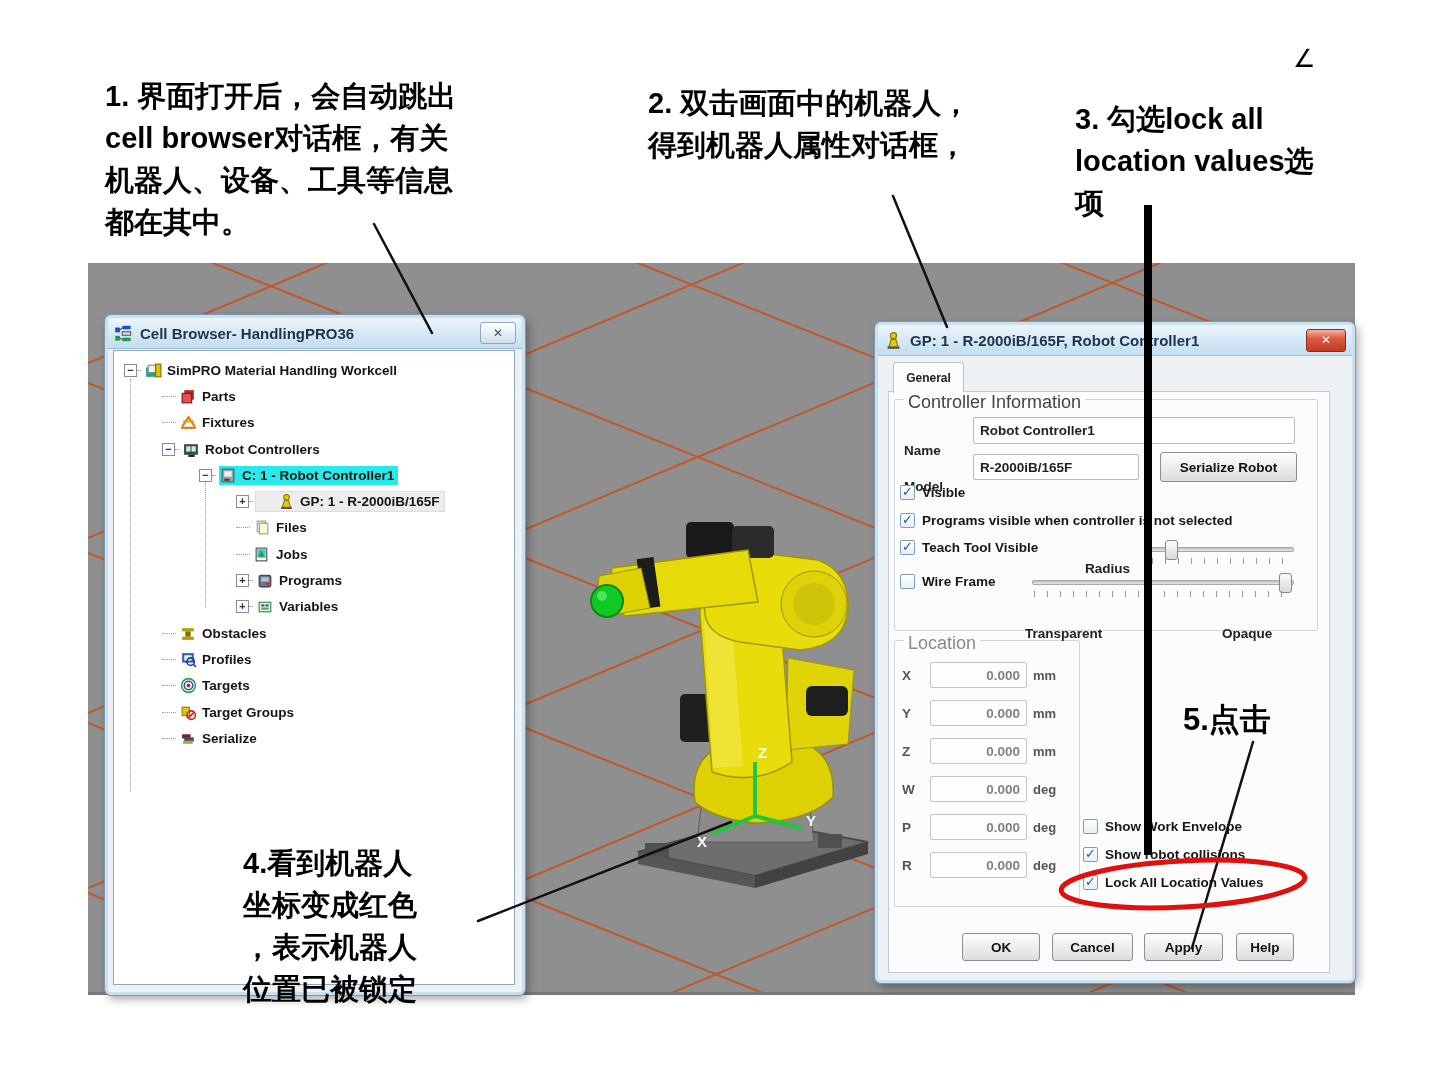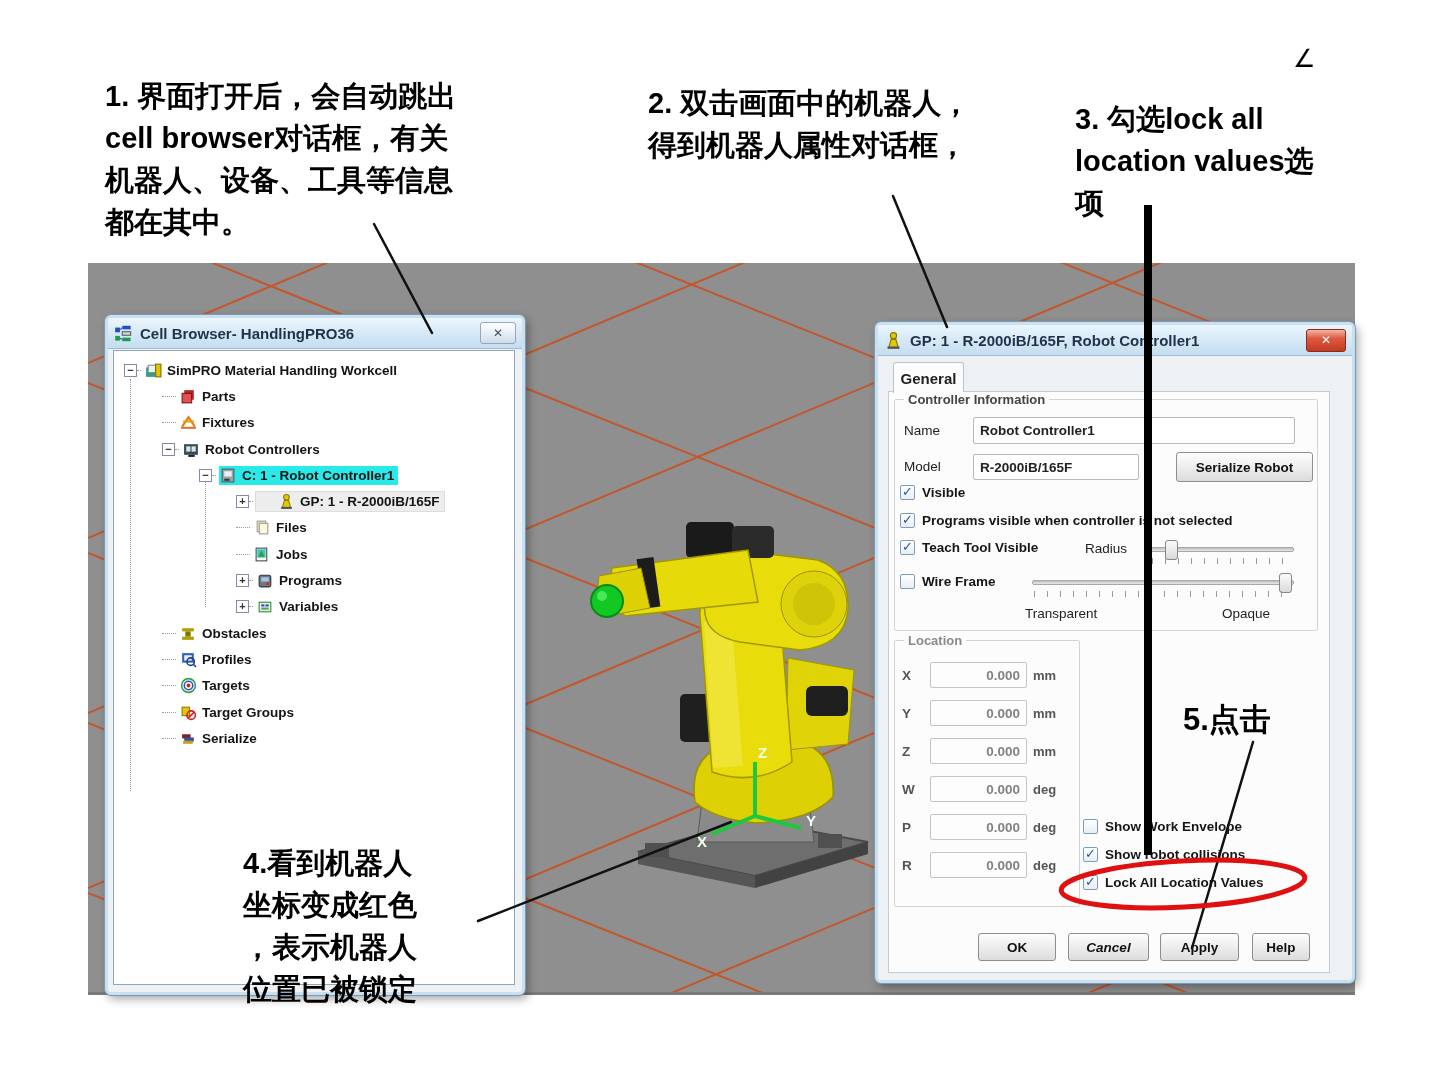--- a/index.html
+++ b/index.html
@@ -31,29 +31,29 @@
   .exp{width:13px;height:13px;flex:none;border:1px solid #88a;background:#fff;color:#333;font-size:11px;line-height:11px;text-align:center;font-weight:700;box-sizing:border-box;}
   .conn{width:14px;flex:none;border-top:1px dotted #9a9a9a;height:0;margin-right:3px;}
   .conn.short{width:4px;}
   .hl{display:flex;align-items:center;gap:5px;padding:1px 4px 1px 1px;}
   .hl.sel{background:#2ae9e9;}
   .hl.subtle{background:#ededed;box-shadow:0 0 0 1px #ddd;padding-left:22px;}
   .ticon{width:17px;height:17px;flex:none;}
   .ticon svg{width:100%;height:100%;}
 
   
-  .dlg-label{position:absolute;font-size:13.5px;font-weight:400;color:#222;}
-  .tab{position:absolute;left:15px;top:37px;width:69px;height:30px;background:#fcfcfc;border:1px solid #b6c2ce;border-bottom:none;border-radius:3px 3px 0 0;display:flex;align-items:center;justify-content:center;font-size:15px;font-weight:700;color:#222;z-index:3;}
+  .dlg-label{position:absolute;font-size:13.5px;font-weight:700;color:#222;margin-top:20px;}
+  .tab{position:absolute;left:15px;top:37px;width:69px;height:30px;background:#fcfcfc;border:1px solid #b6c2ce;border-bottom:none;border-radius:3px 3px 0 0;display:flex;align-items:center;justify-content:center;font-size:12px;font-weight:700;color:#222;z-index:3;}
   .pane{position:absolute;left:10px;top:66px;width:440px;height:580px;background:#fcfcfc;border:1px solid #c2ccd6;z-index:2;}
   .group{position:absolute;border:1px solid #d4d4d4;border-radius:2px;}
-  .grouplabel{position:absolute;font-size:13px;font-weight:700;color:#444;background:#fcfcfc;padding:0 4px;z-index:3;}
+  .grouplabel{position:absolute;font-size:18px;font-weight:400;color:#444;background:#fcfcfc;padding:0 4px;z-index:3;}
   .field{position:absolute;background:#fff;border:1px solid #b9b9b9;border-radius:2px;font-size:13.5px;font-weight:600;color:#222;padding:0 6px;box-sizing:border-box;display:flex;align-items:center;}
   input.field{outline:none;}
   .numfield{justify-content:flex-end;color:#828282;background:#fdfdfd;border:1px solid #c4c4c4;}
-  .dbtn{position:absolute;height:28px;border:1px solid #8e8e8e;border-radius:3px;background:linear-gradient(#fdfdfd,#efefef 45%,#dcdcdc);font-family:inherit;font-size:13.5px;font-weight:600;color:#111;display:flex;align-items:center;justify-content:center;margin-left:16px;}
+  .dbtn{position:absolute;height:28px;border:1px solid #8e8e8e;border-radius:3px;background:linear-gradient(#fdfdfd,#efefef 45%,#dcdcdc);font-family:inherit;font-size:13.5px;font-weight:600;color:#111;display:flex;align-items:center;justify-content:center;}
   .cbrow{position:absolute;display:flex;align-items:flex-start;gap:7px;}
   .cb{width:15px;height:15px;flex:none;border:1px solid #7b9ebd;border-radius:2px;background:linear-gradient(#fff,#e7eef5);box-sizing:border-box;color:#2456a8;font-size:13px;line-height:12px;font-weight:700;text-align:center;}
   .cblabel{font-size:13.5px;font-weight:600;color:#161616;line-height:15px;white-space:nowrap;}
   .slider-track{position:absolute;height:3px;background:linear-gradient(#bdbdbd,#e9e9e9);border:1px solid #a8a8a8;border-radius:2px;}
   .slider-thumb{position:absolute;width:11px;height:18px;top:-8px;background:linear-gradient(#fbfbfb,#dadada);border:1px solid #878787;border-radius:3px;}
   .ticks{position:absolute;height:6px;background:repeating-linear-gradient(90deg,#9a9a9a 0 1px,transparent 1px 13px);}
   .locrow{position:absolute;display:flex;align-items:center;gap:6px;height:26px;}
   .locaxis{width:22px;font-size:13.5px;font-weight:600;color:#555;}
   .locunit{font-size:13px;font-weight:600;color:#555;}
 
@@ -427,21 +427,21 @@
       <div class="cbrow" style="left: 205px; top: 522px; z-index: 4;">
         <span class="cb">✓</span>
         <span class="cblabel">Show robot collisions</span>
       </div>
       <div class="cbrow" style="left: 205px; top: 550px; z-index: 4;">
         <span class="cb">✓</span>
         <span class="cblabel">Lock All Location Values</span>
       </div>
       <div id="opt-rows"></div>
     <button class="dbtn" style="left: 84px; top: 608px; width: 78px; z-index: 4;">OK</button>
-      <button class="dbtn" style="left: 174px; top: 608px; width: 81px; z-index: 4; font-style: italic;">Cancel</button>
+      <button class="dbtn" style="left: 174px; top: 608px; width: 81px; z-index: 4;">Cancel</button>
       <button class="dbtn" style="left: 266px; top: 608px; width: 79px; z-index: 4;">Apply</button>
       <button class="dbtn" style="left: 358px; top: 608px; width: 58px; z-index: 4;">Help</button>
       <div id="dlg-buttons"></div>
   </div>
 
   <div class="anno" style="left:105px;top:75px;font-size:29px;width:490px;">1. 界面打开后，会自动跳出
 cell browser对话框，有关
 机器人、设备、工具等信息
 都在其中。</div>
   <div class="anno" style="left:648px;top:82px;font-size:29px;width:420px;">2. 双击画面中的机器人，

